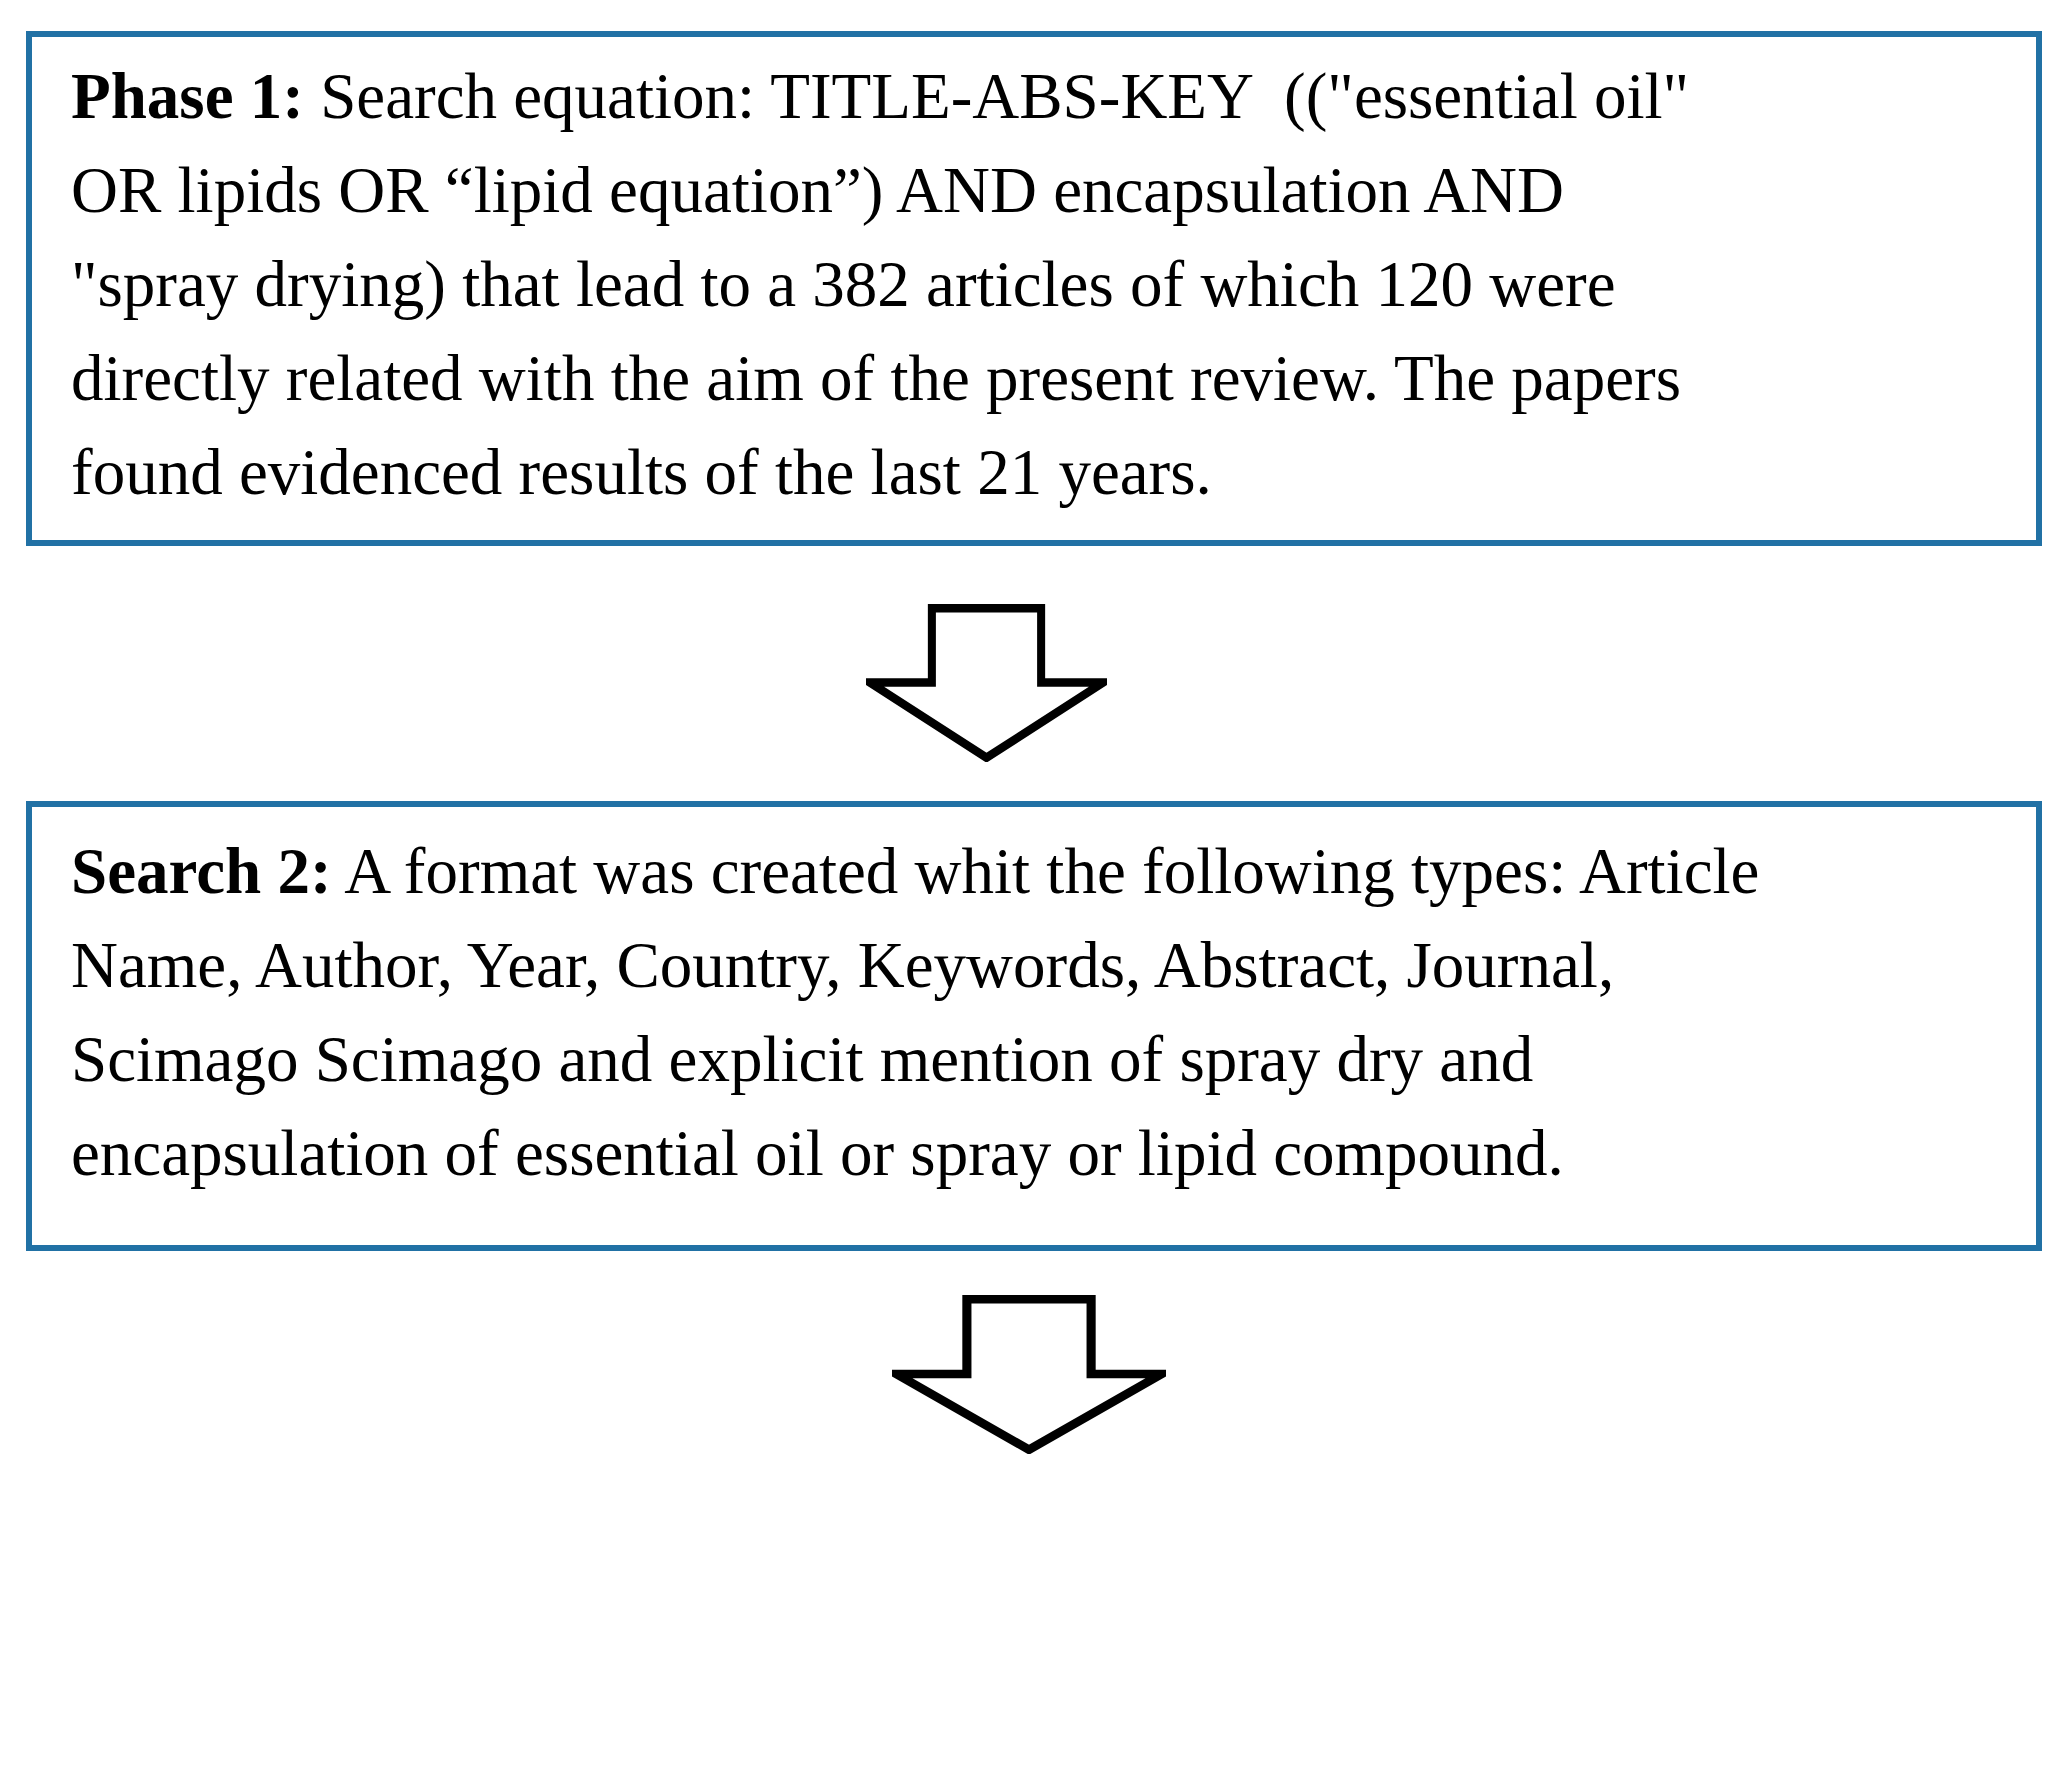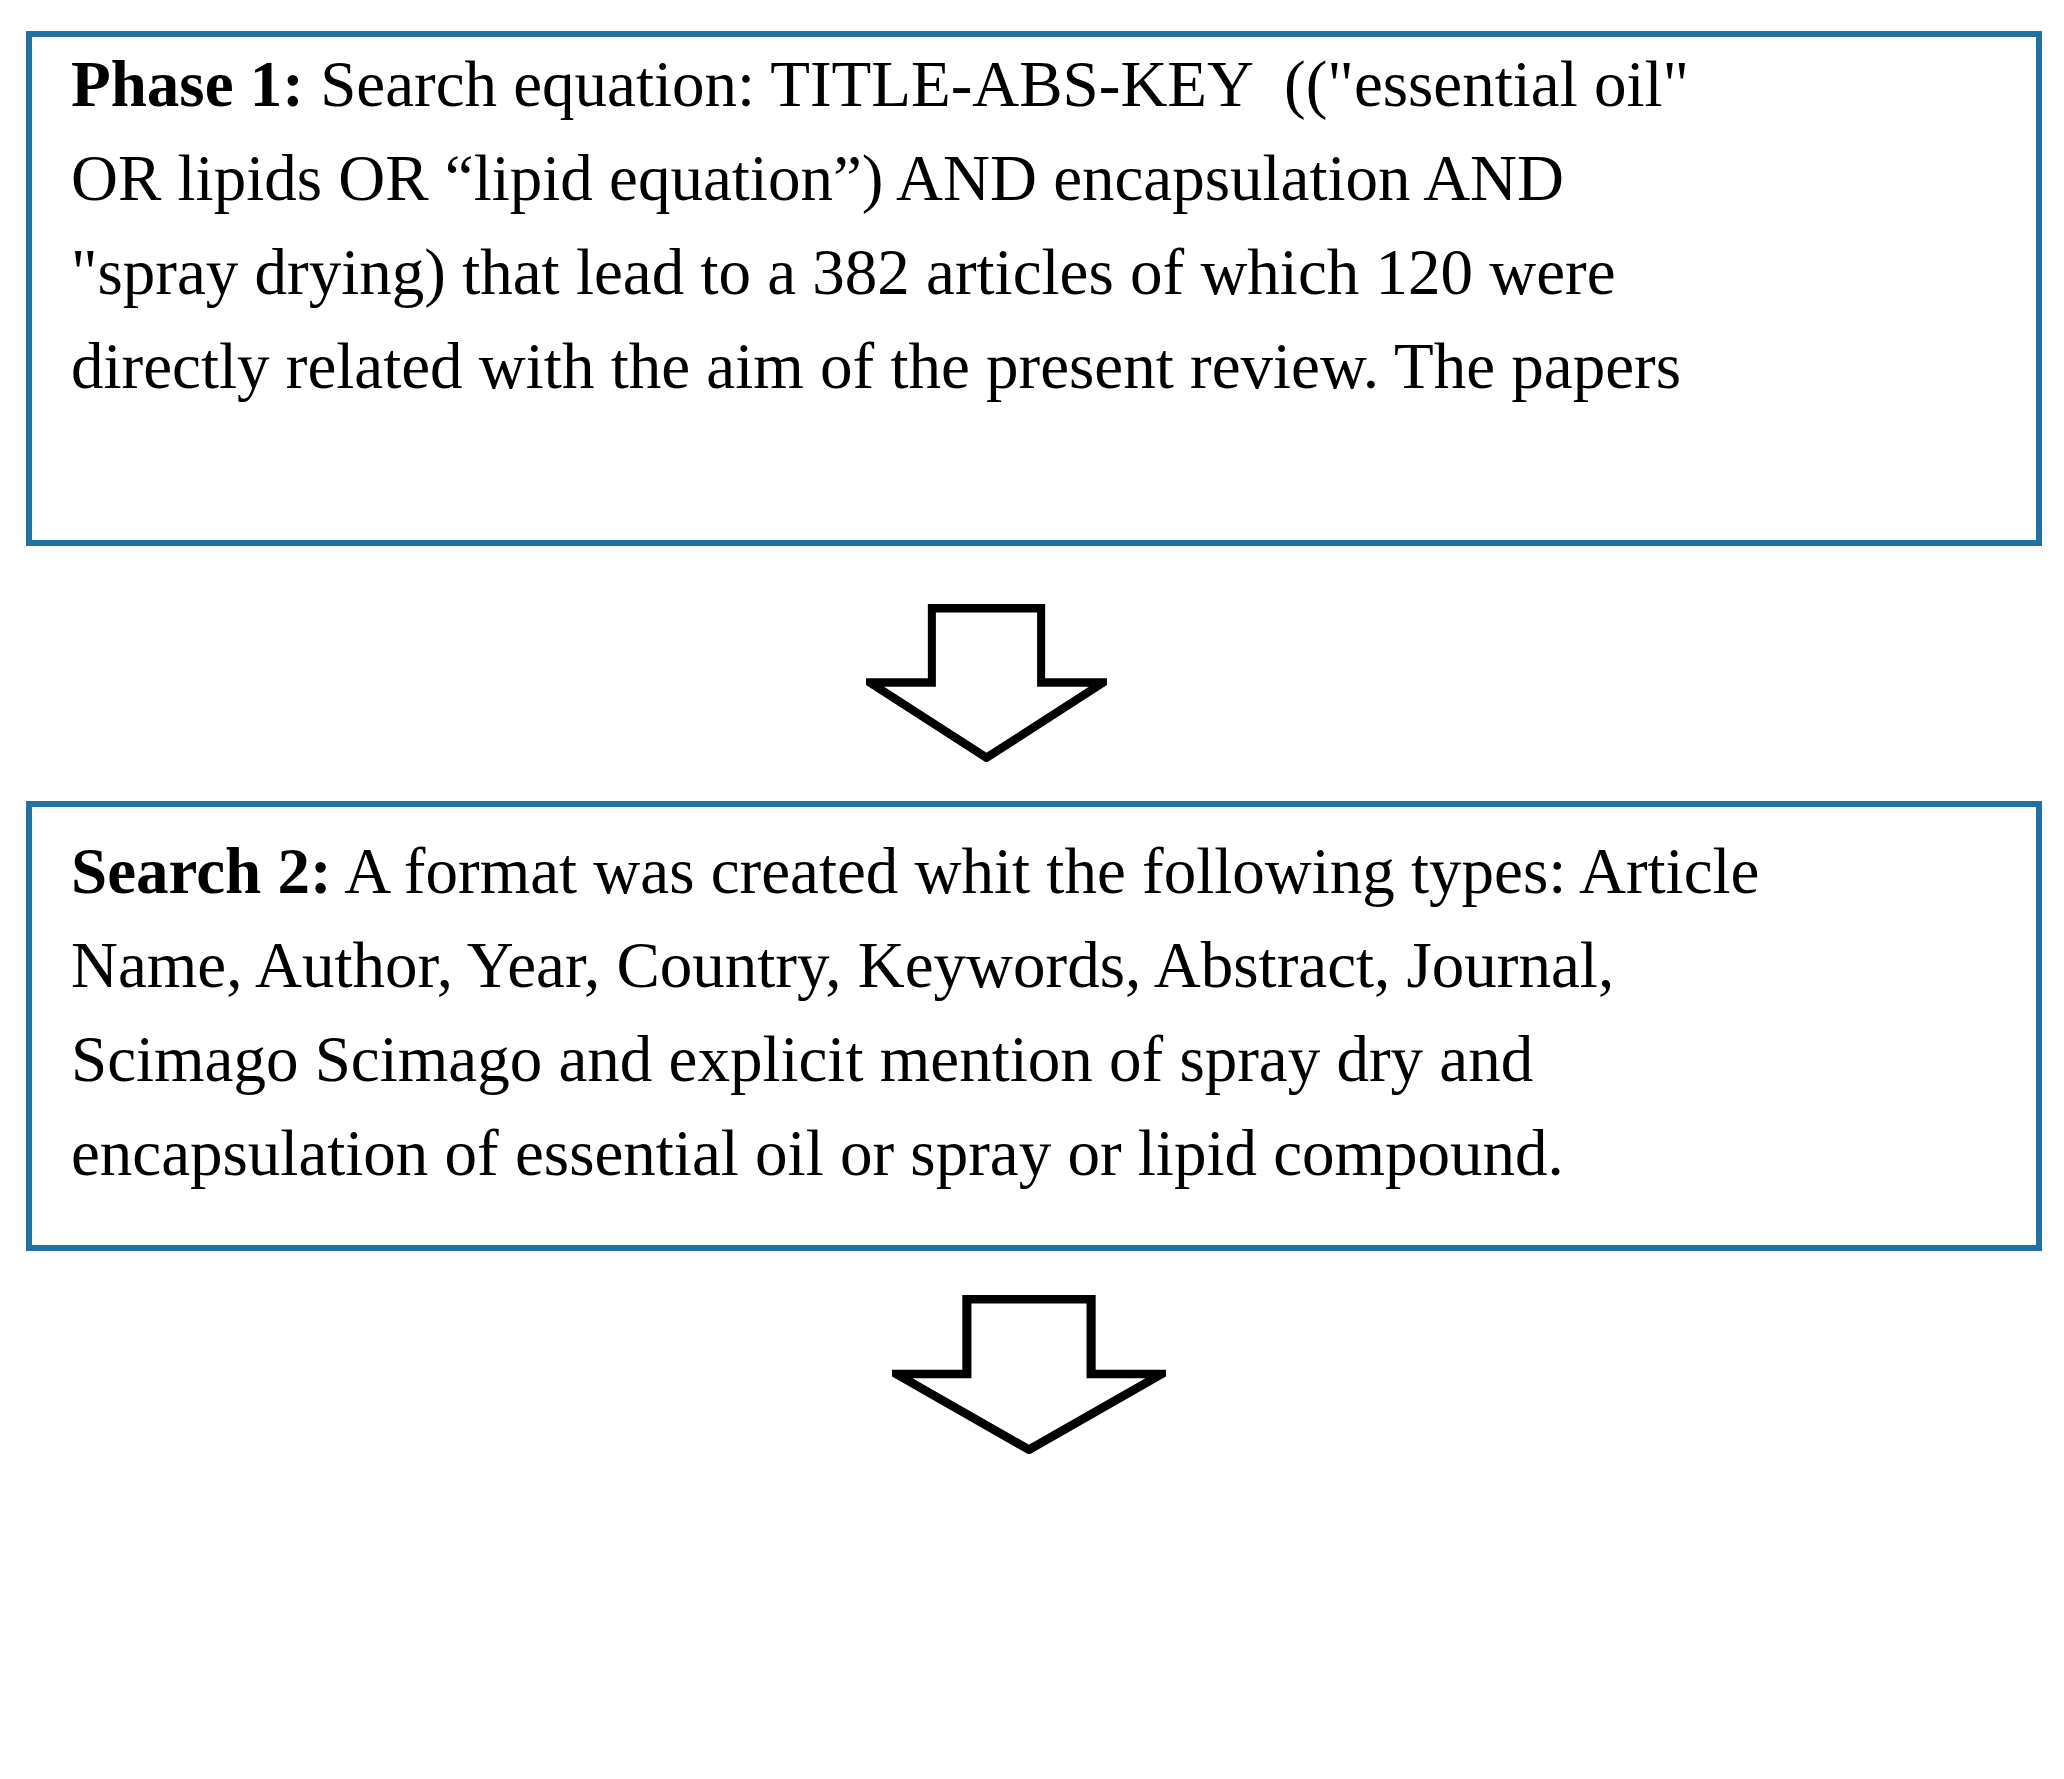--- a/index.html
+++ b/index.html
@@ -16,21 +16,21 @@
     color: #000000;
     overflow: hidden;
   }
   .phase-box {
     position: absolute;
     left: 26px;
     width: 2016px;
     box-sizing: border-box;
     border: 6.8px solid #2171A5;
     background: #ffffff;
-    padding: 0 31px 0 39px;
+    padding: 12px 31px 0 39px;
   }
   .box-1 { top: 31px;  height: 515px; }
   .box-2 { top: 801px; height: 450px; padding-top: 17px; }
   .box-3 { top: 1491px; height: 259px; padding-top: 17px; }
   .line {
     margin: 0;
     font-size: 65px;
     line-height: 94px;
     white-space: pre-wrap;
     letter-spacing: 0px;
@@ -52,20 +52,21 @@
 </head>
 <body>
 
 <div class="canvas">
 
   <section class="phase-box box-1">
     <p class="line"><strong class="phase-label">Phase 1:</strong><span> Search equation: TITLE-ABS-KEY  (("essential oil"</span></p>
     <p class="line">OR lipids OR “lipid equation”) AND encapsulation AND</p>
     <p class="line">"spray drying) that lead to a 382 articles of which 120 were</p>
     <p class="line">directly related with the aim of the present review. The papers</p>
+    <p class="line">found evidenced results of the last 21 years.</p>
   </section>
 
   <div class="arrow-wrap arrow-1">
     <svg viewBox="0 0 300 185" preserveAspectRatio="none" aria-hidden="true">
       <path d="M 82 5 L 218 5 L 218 92 L 295 92 L 150 180 L 5 92 L 82 92 Z" fill="#ffffff" stroke="#000000" stroke-width="10" stroke-linejoin="miter"></path>
     </svg>
   </div>
 
   <section class="phase-box box-2">
     <p class="line"><strong class="phase-label">Search 2:</strong><span> A format was created whit the following types: Article</span></p>

